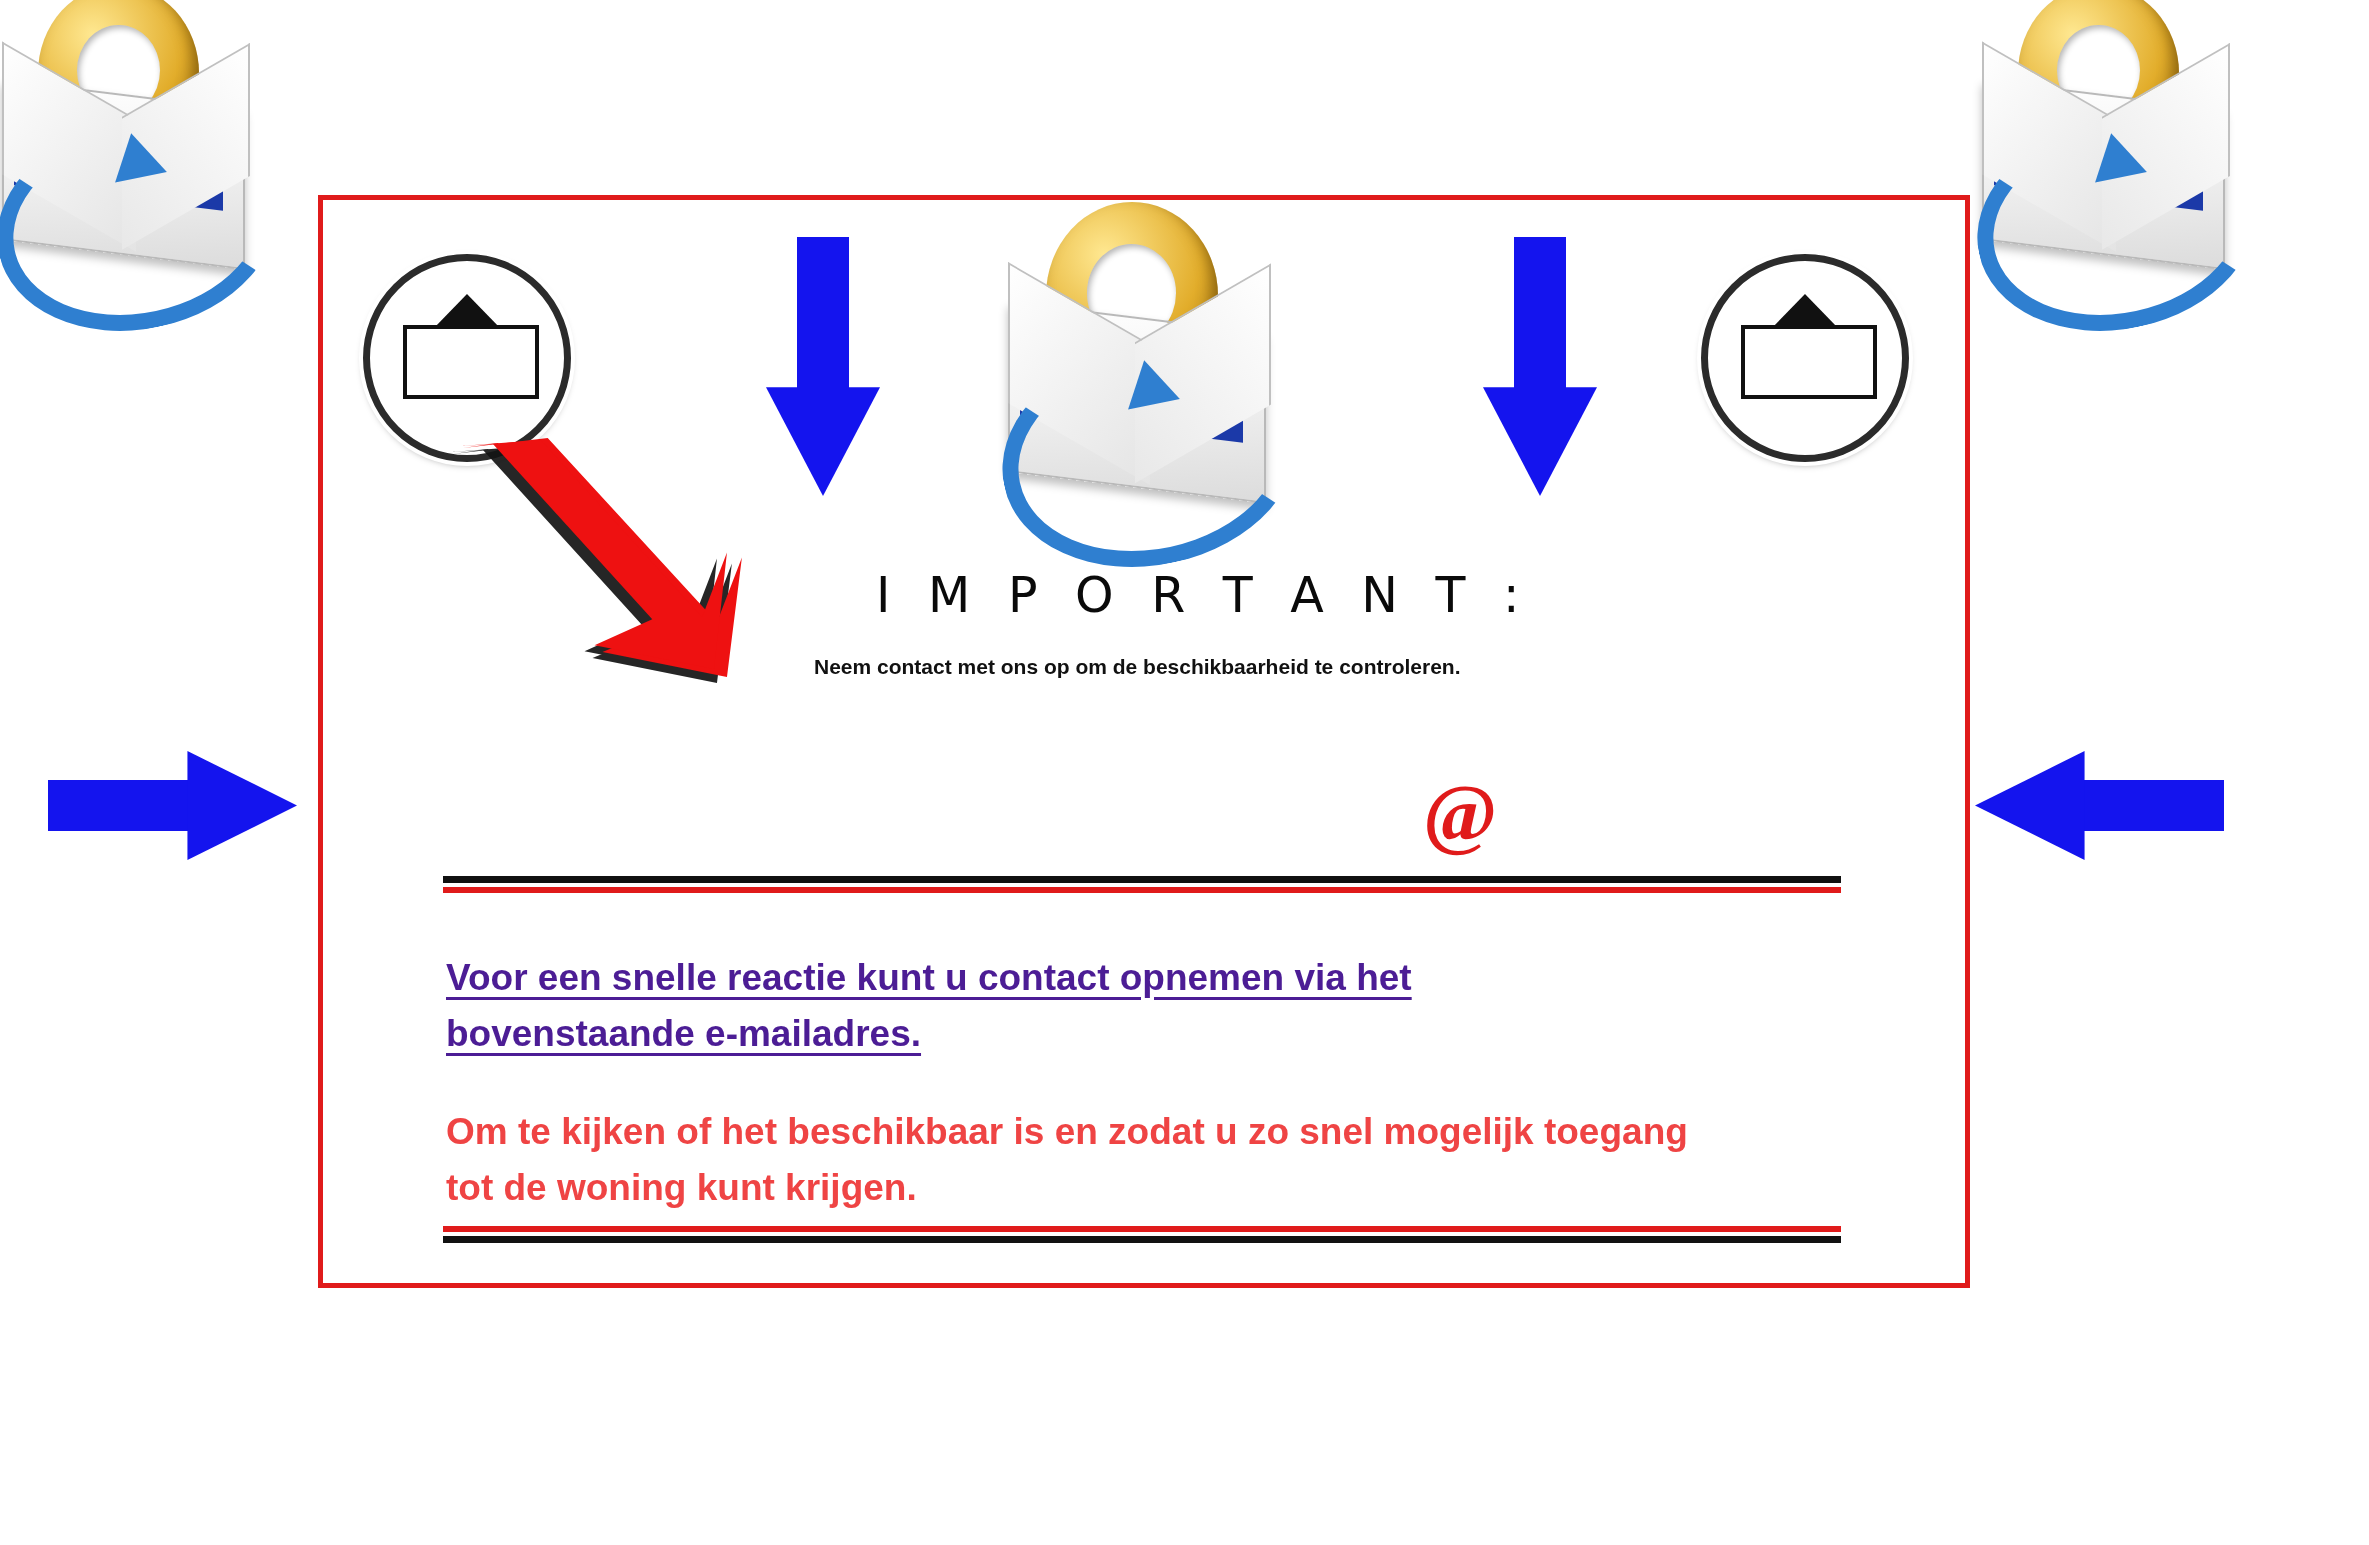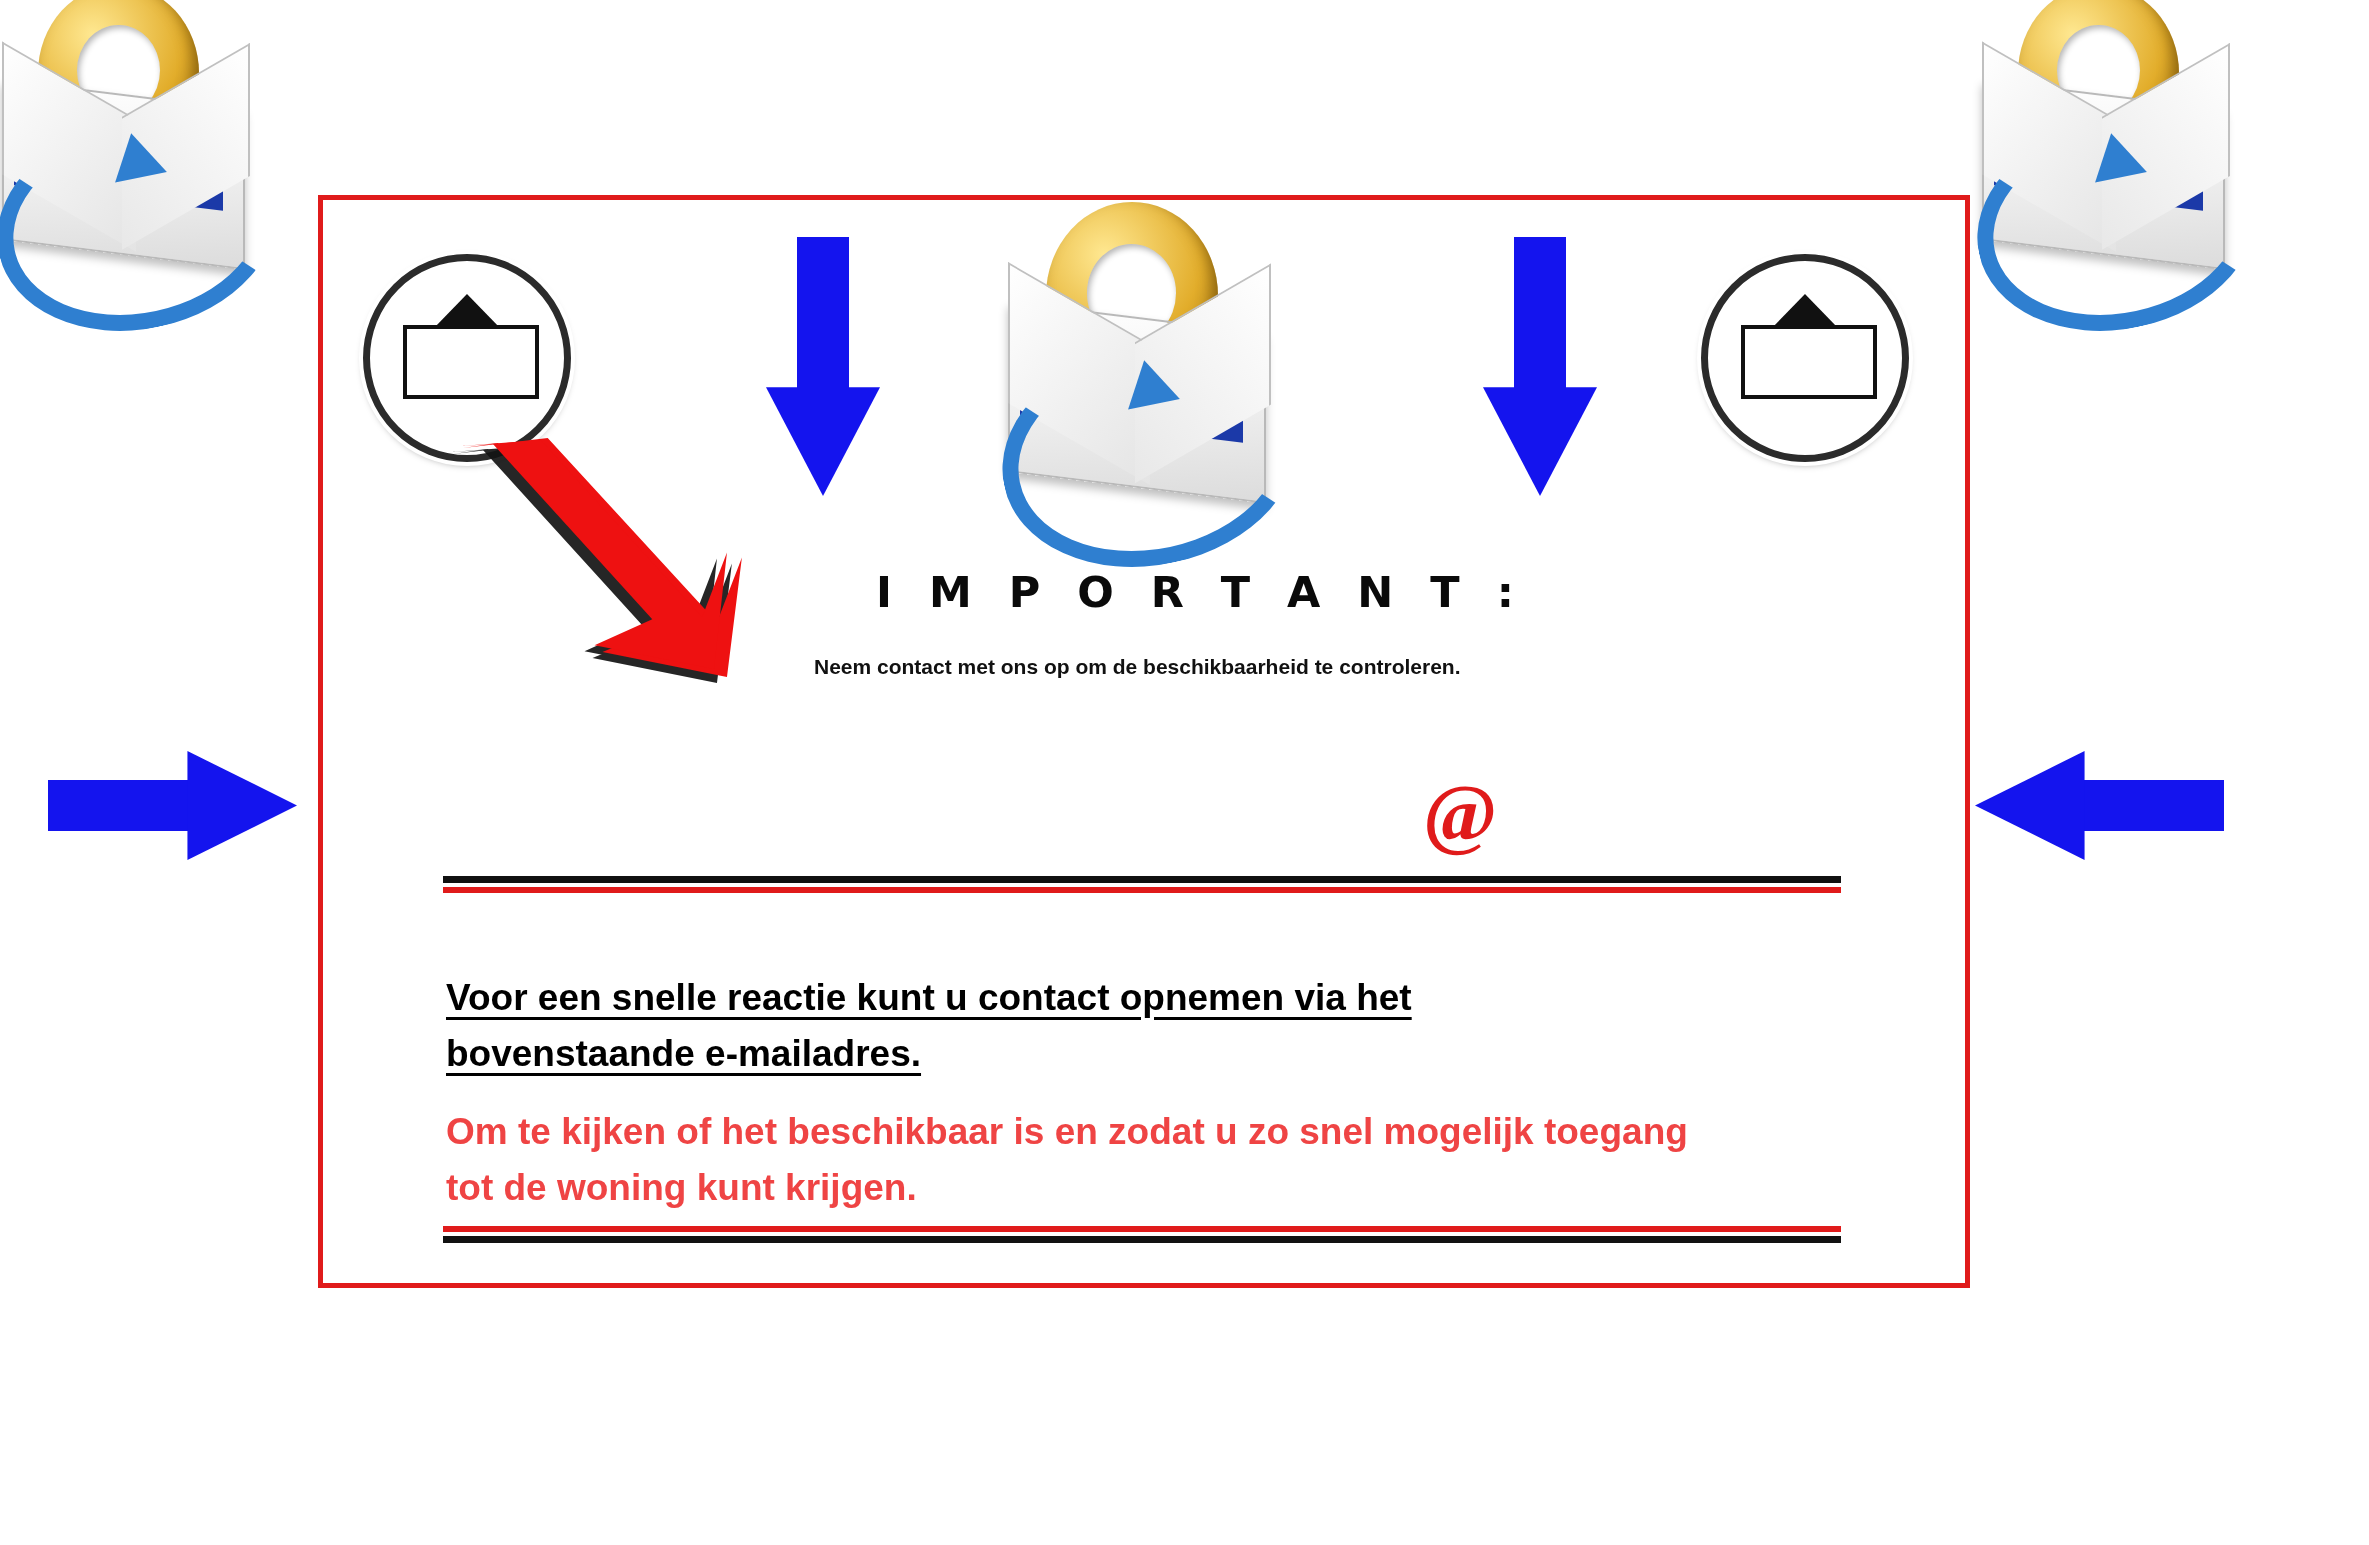--- a/index.html
+++ b/index.html
@@ -220,22 +220,22 @@
     border: 5px solid #e01b1b;
     background: transparent;
     box-sizing: border-box;
   }
 
   .important-title {
     position: absolute;
     left: 876px;
     top: 567px;
     font-family: "DejaVu Sans", sans-serif;
-    font-weight: bold;
-    font-size: 43px;
+    font-weight: normal;
+    font-size: 49px;
     letter-spacing: 11px;
     color: #0a0a0a;
     text-align: center;
   }
   .important-sub {
     position: absolute;
     left: 814px;
     top: 652px;
     width: 816px;
     font-family: "Liberation Sans", sans-serif;
@@ -299,24 +299,23 @@
 
   .note-black {
     position: absolute;
     left: 446px;
     top: 950px;
     width: 1134px;
     font-family: "Liberation Sans", sans-serif;
     font-weight: bold;
     font-size: 37px;
     line-height: 1.52;
-    color: #000000;
+    color: #4c1d95;
     text-decoration: underline;
     text-underline-offset: 7px;
-    margin-top: 20px;
   }
   .note-red {
     position: absolute;
     left: 446px;
     top: 1104px;
     width: 1254px;
     font-family: "Liberation Sans", sans-serif;
     font-weight: bold;
     font-size: 37px;
     line-height: 1.52;

